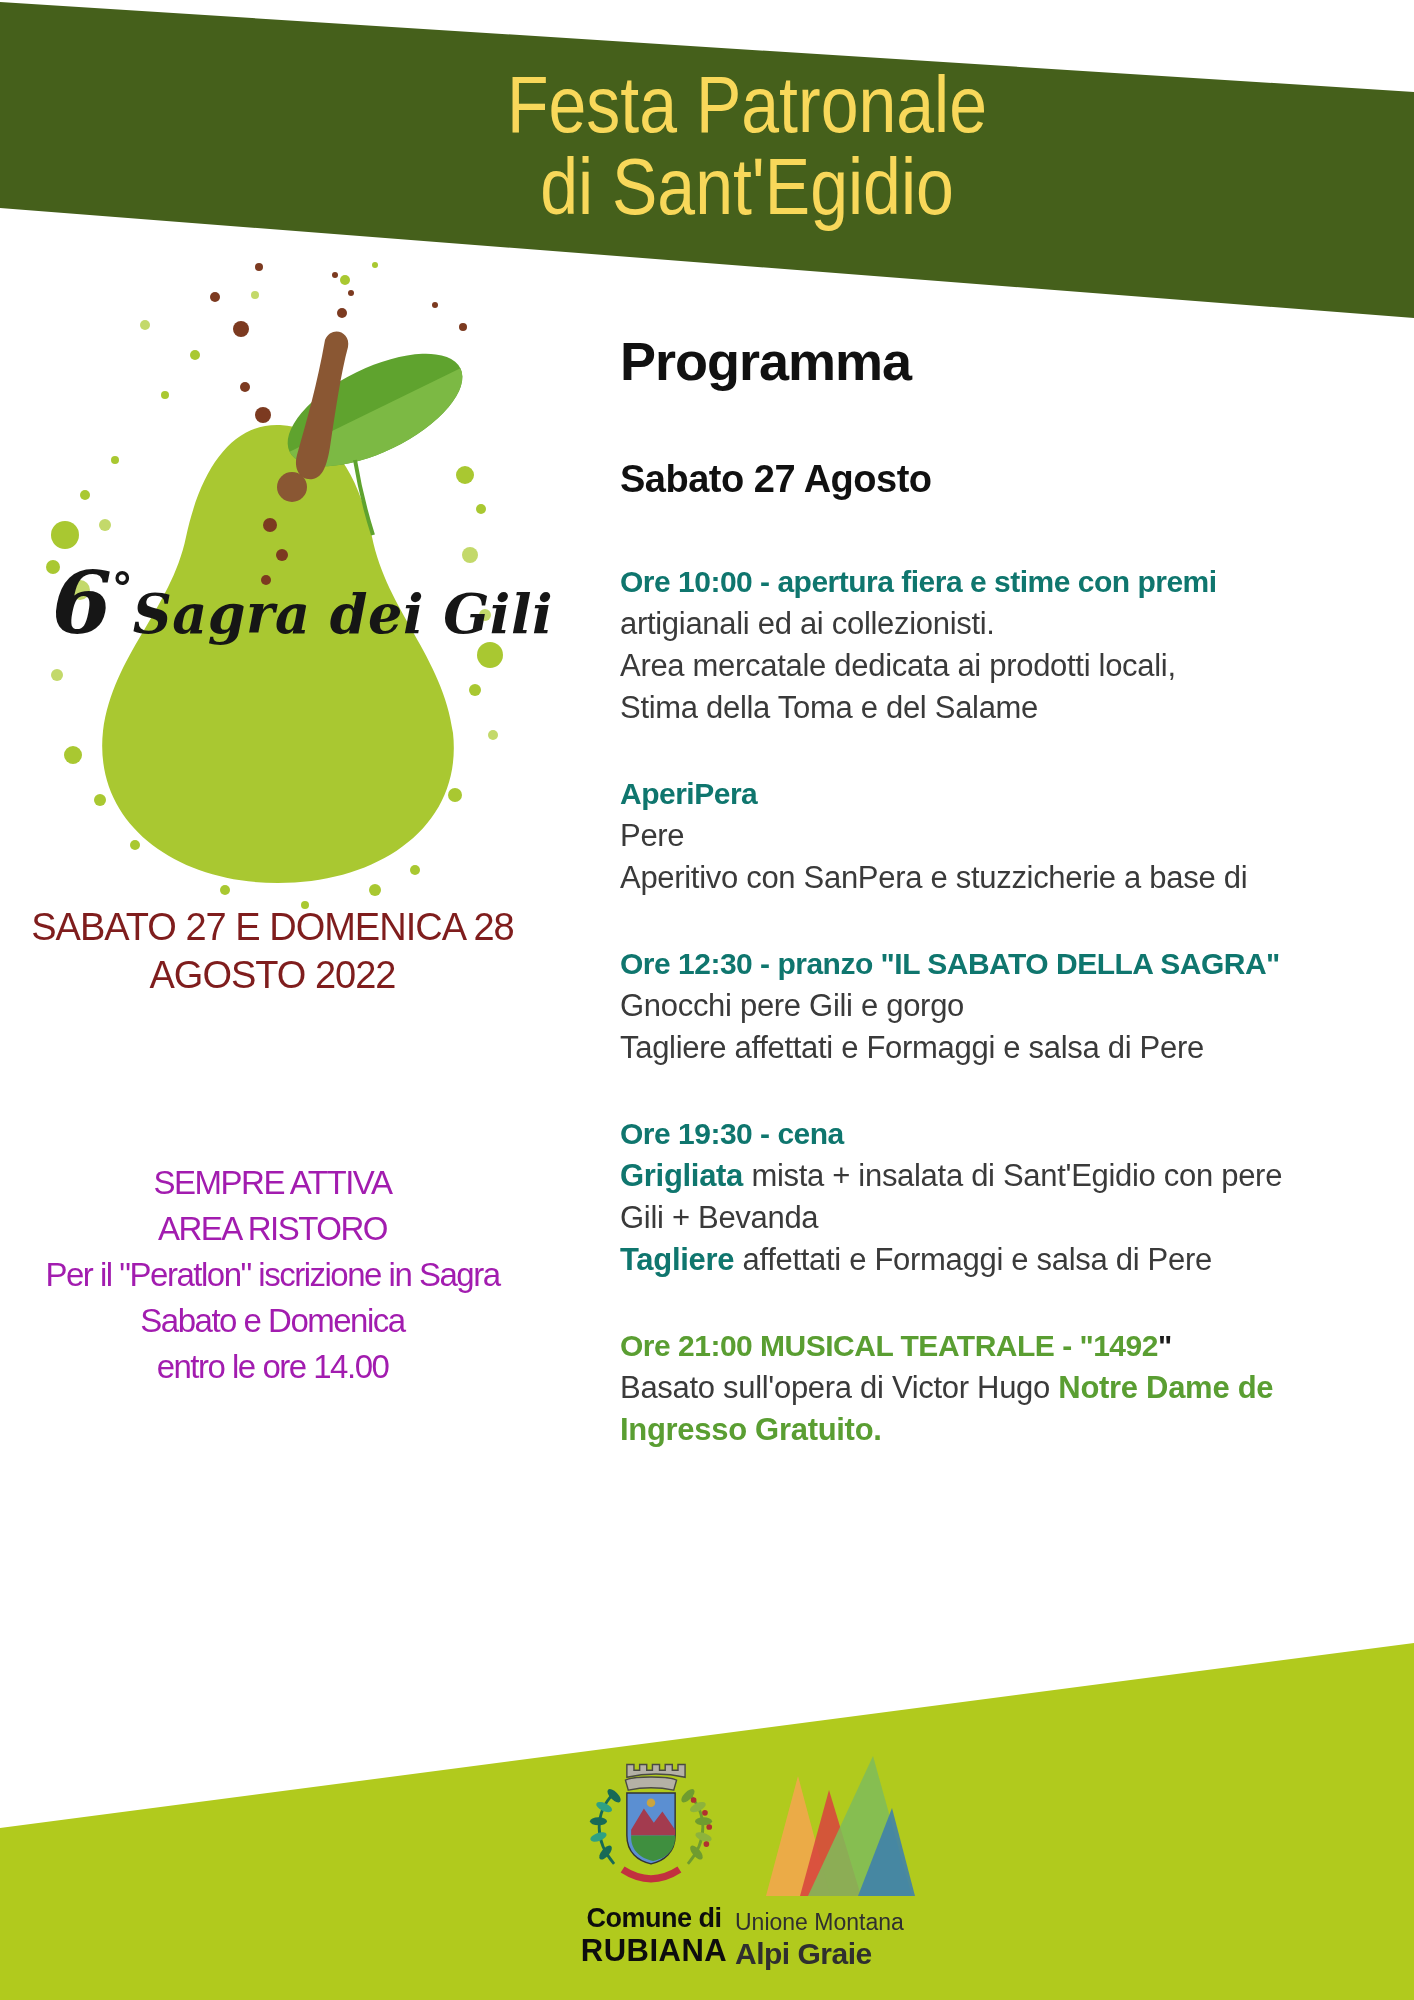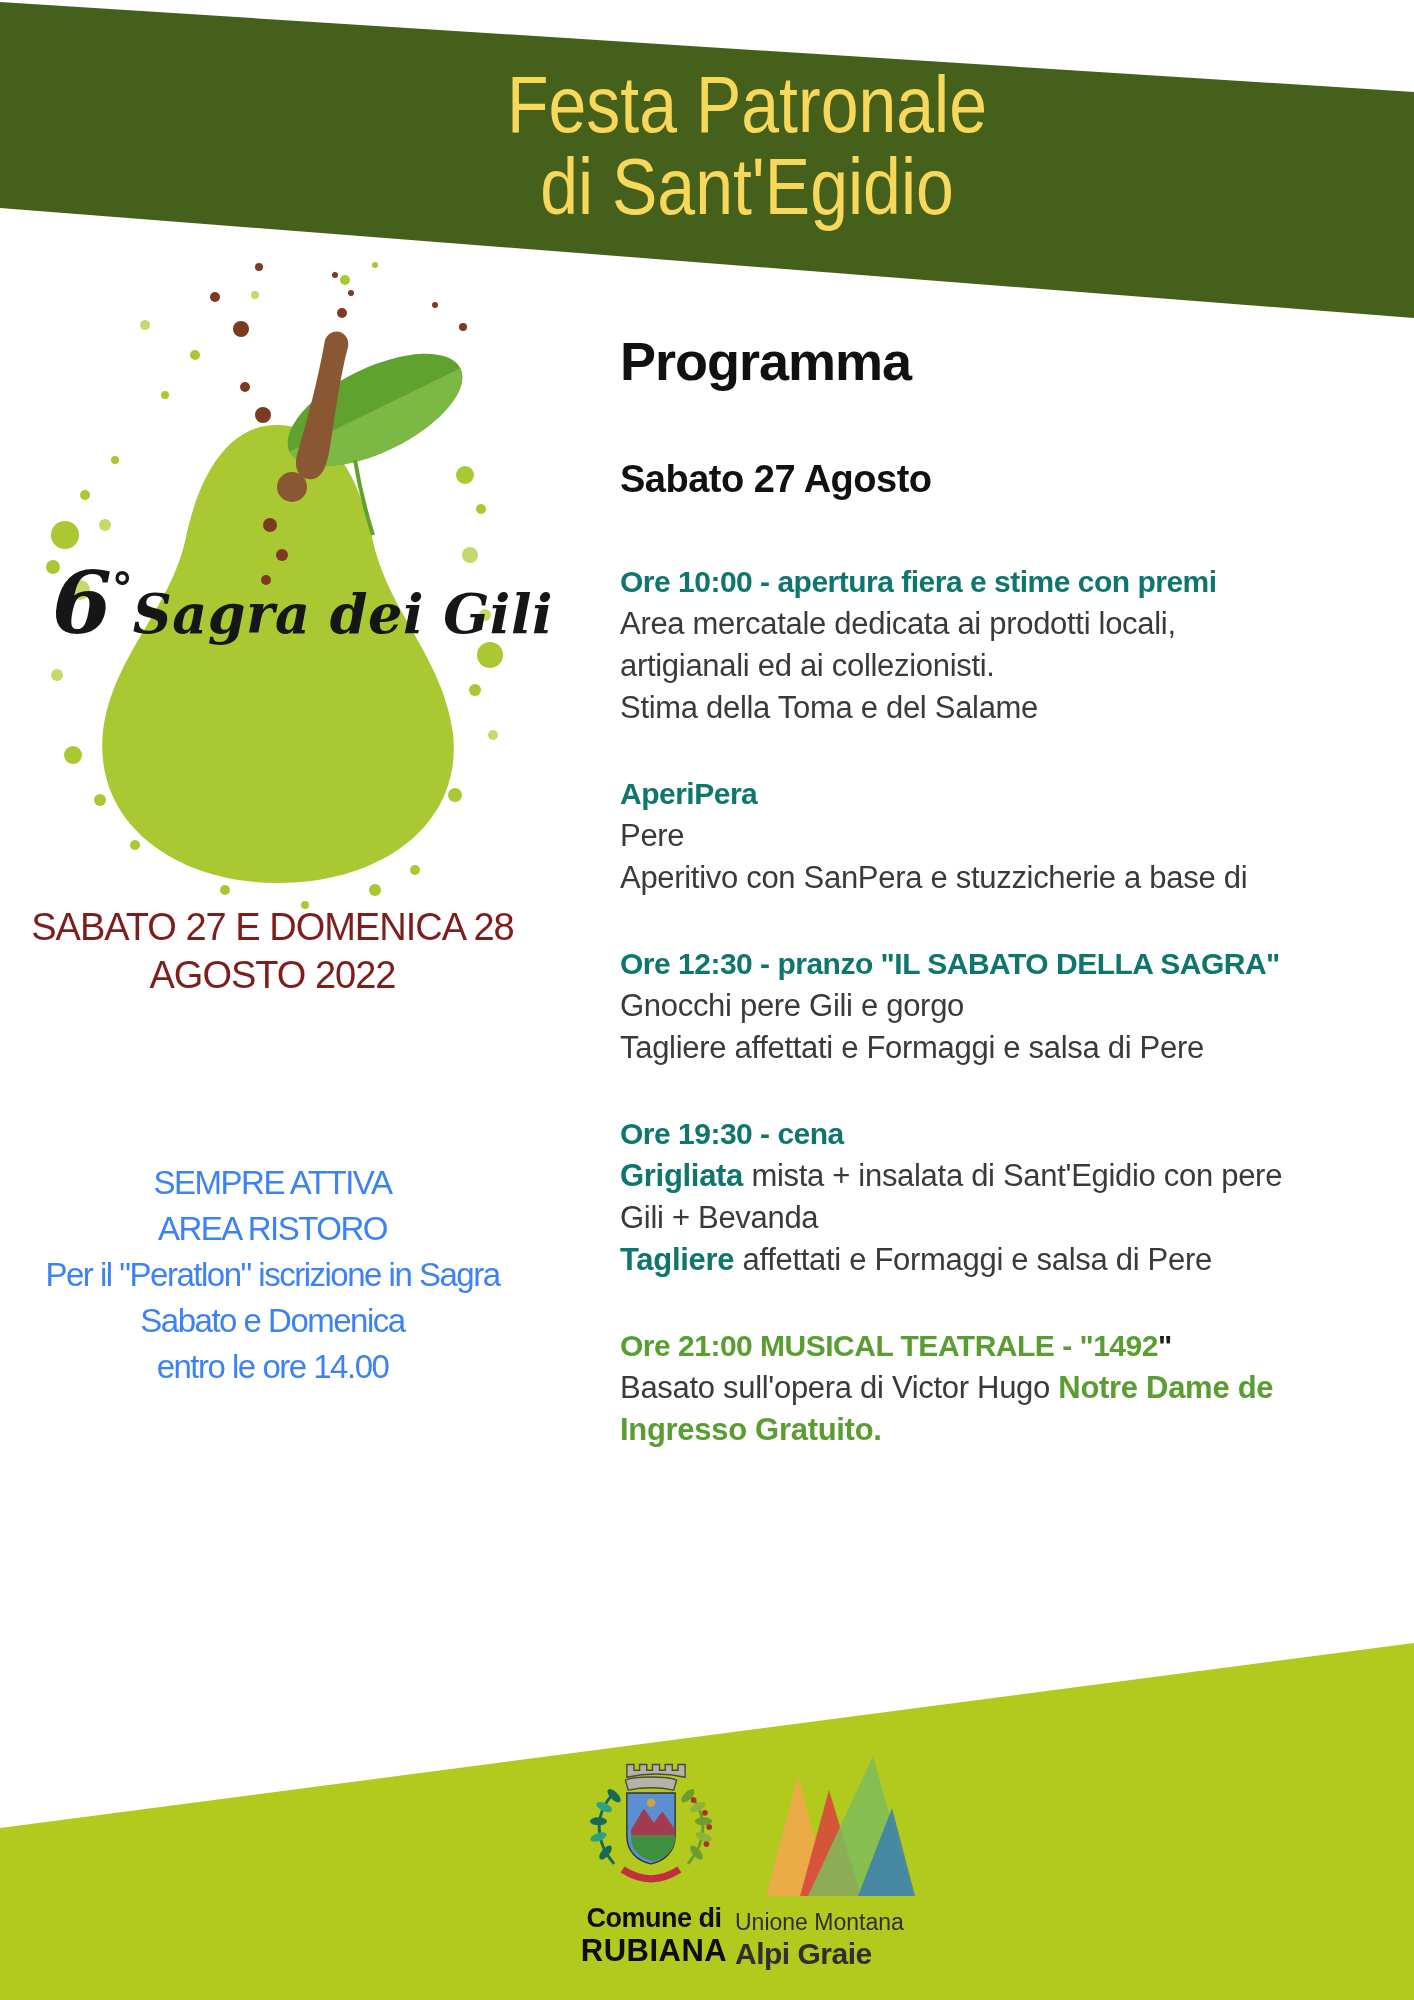--- a/index.html
+++ b/index.html
@@ -34,21 +34,21 @@
   .sagra-name{font-size:54px;letter-spacing:.5px;}
 
   
   .dates{
     position:absolute;left:0;top:903px;width:545px;text-align:center;
     font-size:38px;line-height:48px;letter-spacing:-1px;color:#7f1d1d;
     white-space:nowrap;
   }
   .info{
     position:absolute;left:0;top:1160px;width:545px;text-align:center;
-    font-size:33px;line-height:46px;letter-spacing:-1.5px;color:#3b82f6;
+    font-size:33px;line-height:46px;letter-spacing:-1.5px;color:#a21caf;
     white-space:nowrap;
   }
 
   
   .program{position:absolute;left:620px;top:330px;width:775px;color:#3a3a3a;}
   .program h1{
     margin:0;font-size:54px;line-height:62px;color:#111;
     font-weight:700;letter-spacing:-1px;
   }
   .program h2{
@@ -178,22 +178,22 @@
     <div>Sabato e Domenica</div>
     <div>entro le ore 14.00</div>
   </div>
 
   <div class="program">
     <h1>Programma</h1>
     <h2>Sabato 27 Agosto</h2>
 
     <div class="event">
       <p class="event-title"><span class="seg-brown">Ore 10:00 - apertura fiera e stime con premi</span></p>
+      <p class="event-line"><span class="seg-plain">artigianali ed ai collezionisti.</span></p>
       <p class="event-line"><span class="seg-plain">Area mercatale dedicata ai prodotti locali,</span></p>
-      <p class="event-line"><span class="seg-plain">artigianali ed ai collezionisti.</span></p>
       <p class="event-line"><span class="seg-plain">Stima della Toma e del Salame</span></p>
     </div>
 
     <div class="event">
       <p class="event-title"><span class="seg-brown">AperiPera</span></p>
       <p class="event-line"><span class="seg-plain">Pere</span></p>
       <p class="event-line"><span class="seg-plain">Aperitivo con SanPera e stuzzicherie a base di</span></p>
     </div>
 
     <div class="event">

